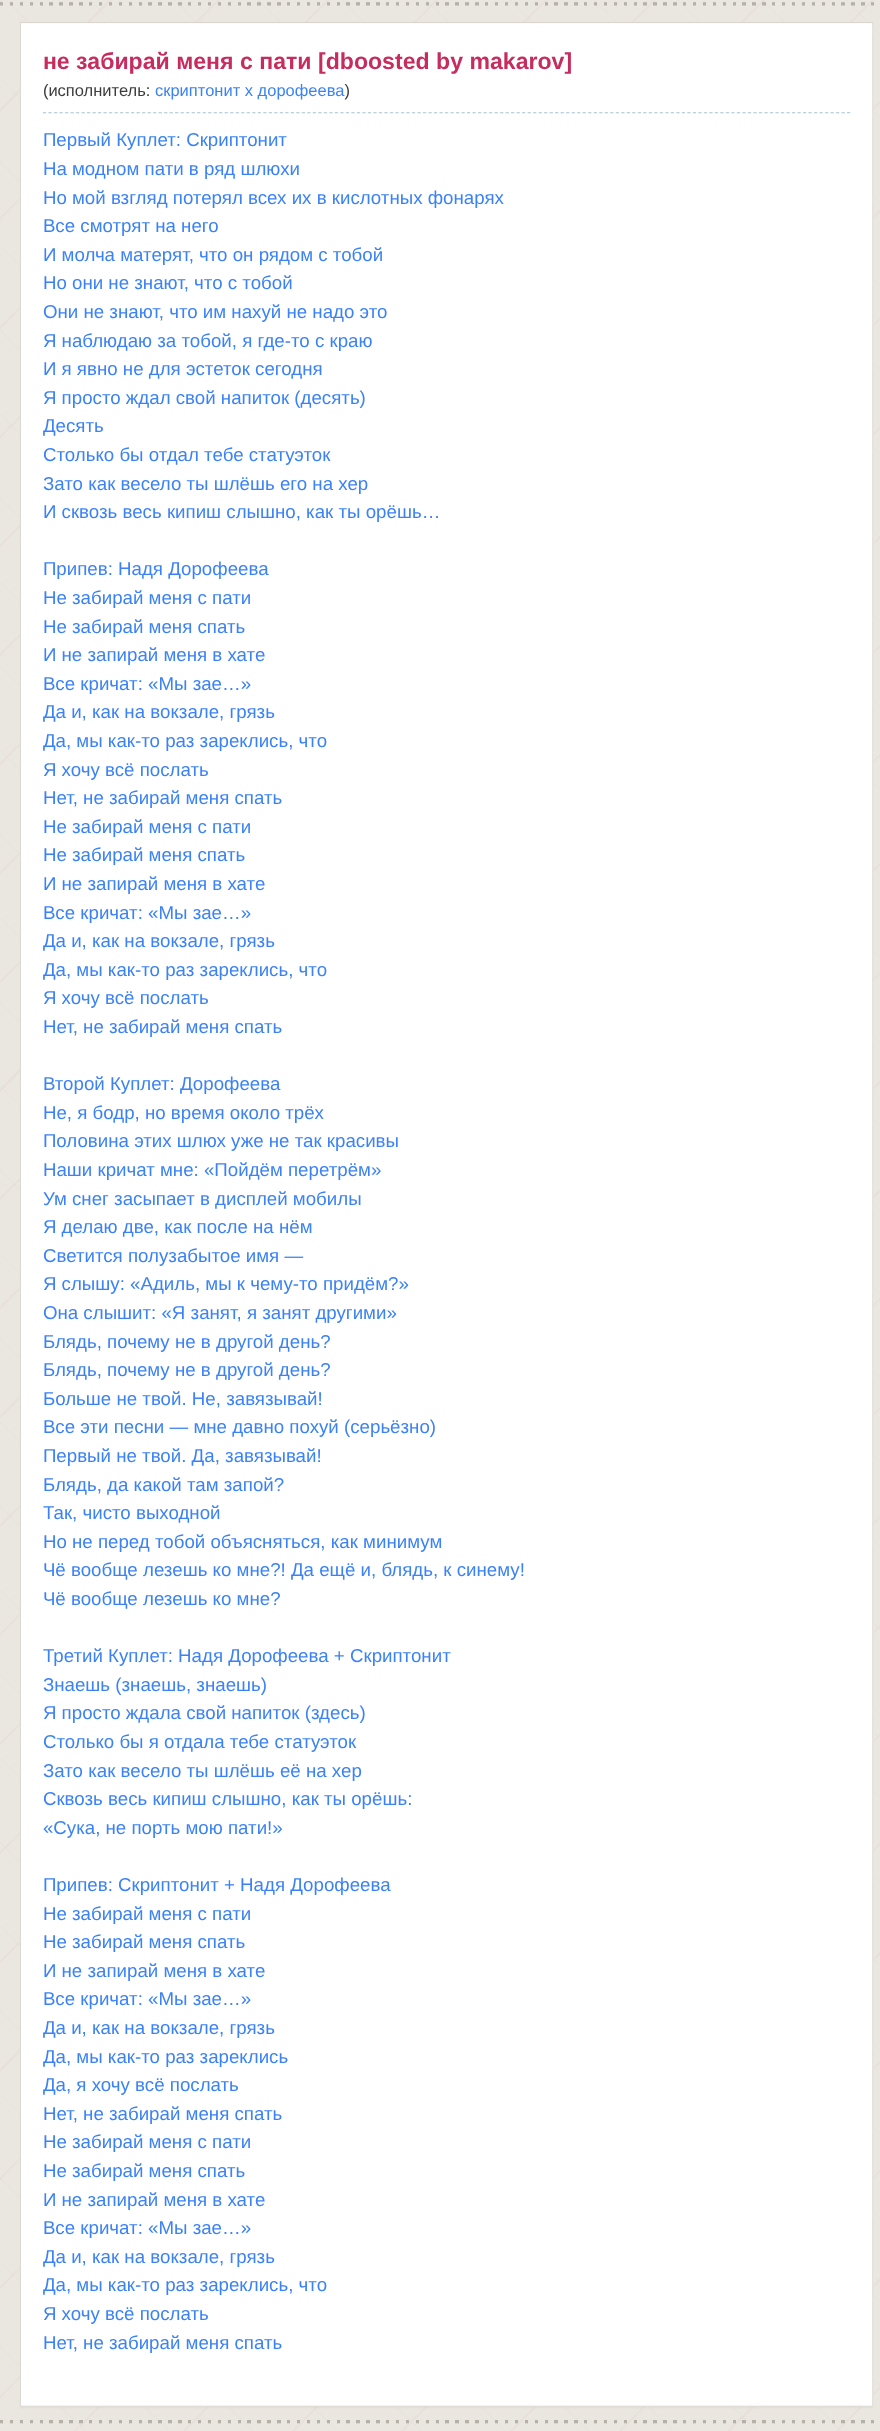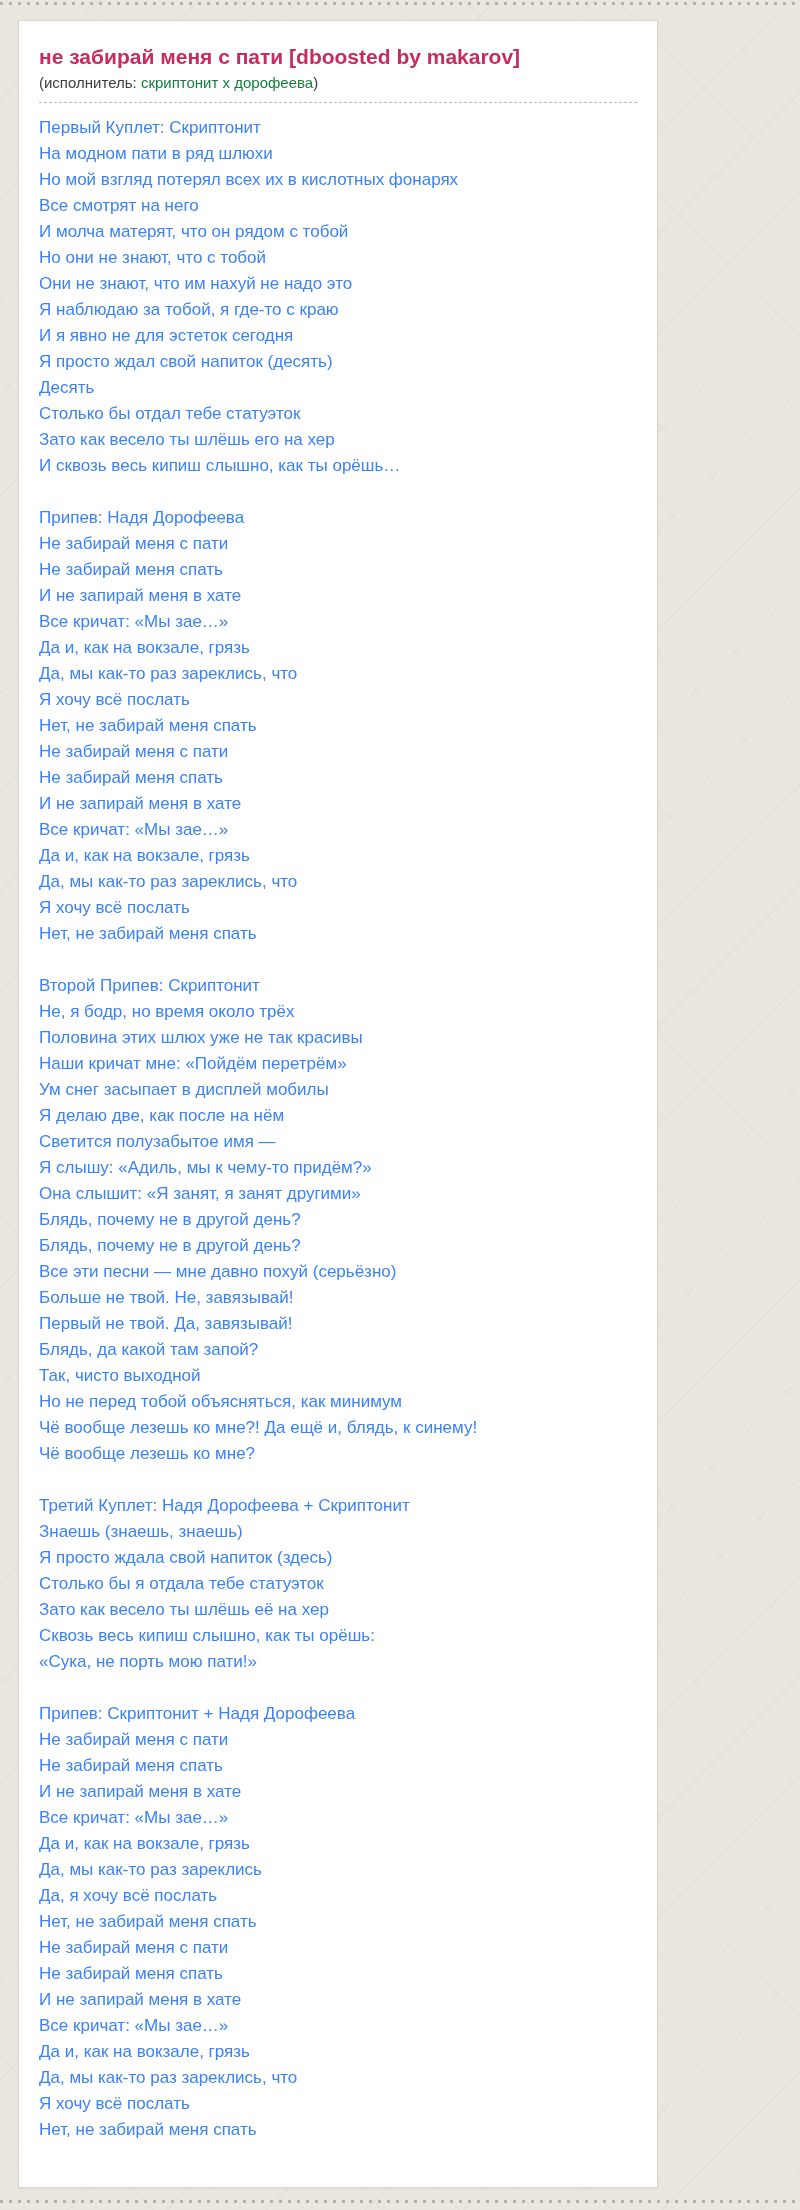--- a/index.html
+++ b/index.html
@@ -18,21 +18,21 @@
   }
   .dotted-edge {
     height: 3px;
     width: 100%;
     background-image: repeating-linear-gradient(90deg, #b5b1a9 0 3px, transparent 3px 9px);
   }
   .dotted-edge.top { margin-top: 2px; }
   .dotted-edge.bottom { margin-top: 12px; }
   .card {
     box-sizing: border-box;
-    width: 640px;
+    width: 776px;
     margin: 15px 21px 0 18px;
     min-height: 2168px;
     background: #ffffff;
     border: 1px solid #dad6ce;
     box-shadow: 0 1px 2px rgba(0,0,0,0.06);
     padding: 24px 20px 24px 20px;
   }
   h1.song-title {
     margin: 0;
     font-size: 21px;
@@ -42,21 +42,21 @@
   }
   .artist-line {
     margin-top: 5px;
     font-size: 15px;
     line-height: 18px;
     color: #3c3c3c;
     padding-bottom: 10px;
     border-bottom: 1px dashed #a9c4ce;
   }
   .artist-line a {
-    color: #15803d;
+    color: #3b82f6;
     text-decoration: none;
     cursor: pointer;
   }
   .lyrics {
     margin-top: 12px;
     font-size: 17px;
     line-height: 26px;
     color: #3b82f6;
   }
   .stanza { margin: 0 0 26px 0; }
@@ -106,33 +106,33 @@
           <div class="lyric-line">Не забирай меня с пати</div>
           <div class="lyric-line">Не забирай меня спать</div>
           <div class="lyric-line">И не запирай меня в хате</div>
           <div class="lyric-line">Все кричат: «Мы зае…»</div>
           <div class="lyric-line">Да и, как на вокзале, грязь</div>
           <div class="lyric-line">Да, мы как-то раз зареклись, что</div>
           <div class="lyric-line">Я хочу всё послать</div>
           <div class="lyric-line">Нет, не забирай меня спать</div>
         </div>
         <div class="stanza">
-          <div class="lyric-line">Второй Припев: Скриптонит</div>
+          <div class="lyric-line">Второй Куплет: Дорофеева</div>
           <div class="lyric-line">Не, я бодр, но время около трёх</div>
           <div class="lyric-line">Половина этих шлюх уже не так красивы</div>
           <div class="lyric-line">Наши кричат мне: «Пойдём перетрём»</div>
           <div class="lyric-line">Ум снег засыпает в дисплей мобилы</div>
           <div class="lyric-line">Я делаю две, как после на нём</div>
           <div class="lyric-line">Светится полузабытое имя —</div>
           <div class="lyric-line">Я слышу: «Адиль, мы к чему-то придём?»</div>
           <div class="lyric-line">Она слышит: «Я занят, я занят другими»</div>
           <div class="lyric-line">Блядь, почему не в другой день?</div>
           <div class="lyric-line">Блядь, почему не в другой день?</div>
+          <div class="lyric-line">Больше не твой. Не, завязывай!</div>
           <div class="lyric-line">Все эти песни — мне давно похуй (серьёзно)</div>
-          <div class="lyric-line">Больше не твой. Не, завязывай!</div>
           <div class="lyric-line">Первый не твой. Да, завязывай!</div>
           <div class="lyric-line">Блядь, да какой там запой?</div>
           <div class="lyric-line">Так, чисто выходной</div>
           <div class="lyric-line">Но не перед тобой объясняться, как минимум</div>
           <div class="lyric-line">Чё вообще лезешь ко мне?! Да ещё и, блядь, к синему!</div>
           <div class="lyric-line">Чё вообще лезешь ко мне?</div>
         </div>
         <div class="stanza">
           <div class="lyric-line">Третий Куплет: Надя Дорофеева + Скриптонит</div>
           <div class="lyric-line">Знаешь (знаешь, знаешь)</div>

